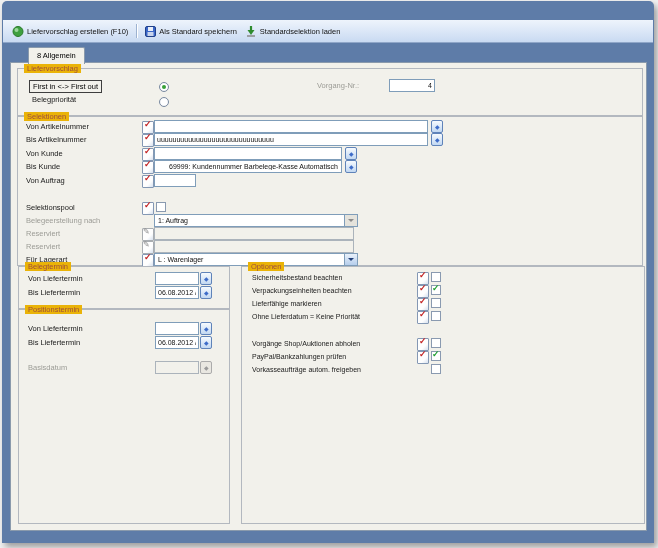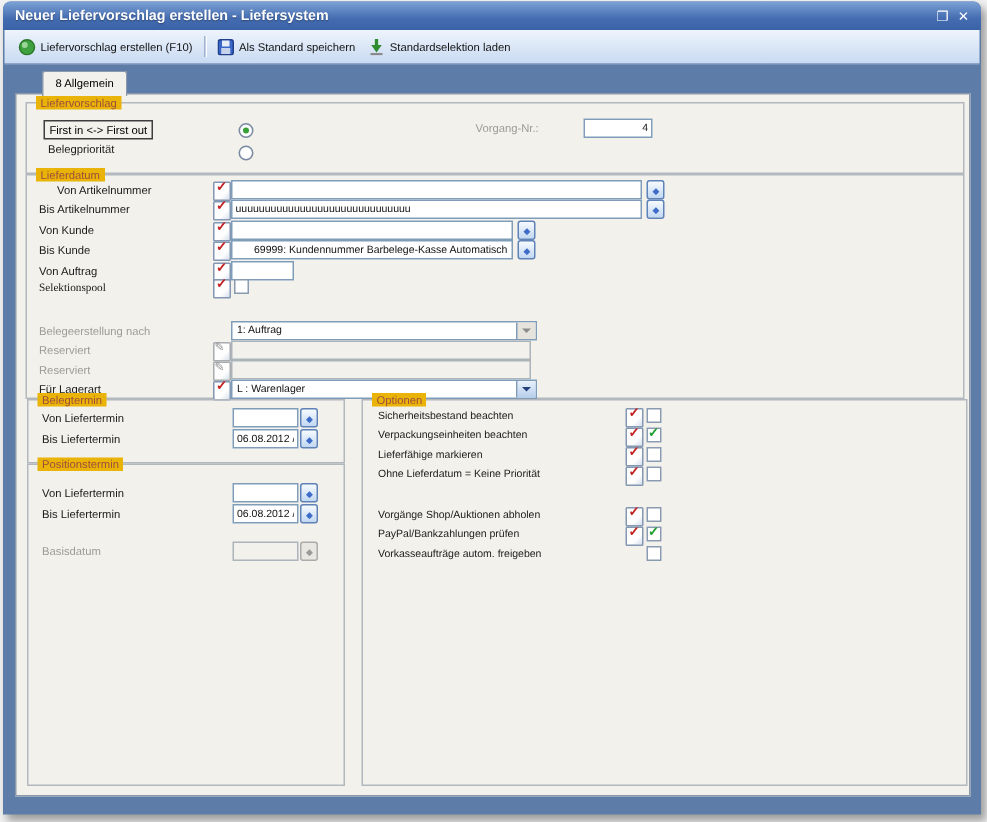--- a/index.html
+++ b/index.html
@@ -68,27 +68,20 @@
   .radio.checked::after{content:"";position:absolute;left:2px;top:2px;width:4px;height:4px;
                         border-radius:50%;background:#37A037;}
   .fifo-box{position:absolute;border:1px solid #3E3E3E;background:#F2F1EB;padding:1px 3px;
             font-size:7.5px;line-height:9px;white-space:nowrap;}
 </style>
 </head>
 <body>
 
 <div class="window">
 
-  <div class="titlebar">
-    <span class="title">Neuer Liefervorschlag erstellen - Liefersystem</span>
-    <span class="wbtns">
-      <span class="wbtn">❐</span>
-      <span class="wbtn">✕</span>
-    </span>
-  </div>
 
   <div class="toolbar">
     <div class="tbtn">
       <svg width="12" height="12">
         <circle cx="6" cy="6.5" r="5" fill="#3FA03F" stroke="#2A7A2A"></circle>
         <circle cx="4.5" cy="5" r="2" fill="#9AD69A"></circle>
       </svg>
       <span>Liefervorschlag erstellen (F10)</span>
     </div>
     <div class="tsep"></div>
@@ -118,24 +111,24 @@
       <span class="gt">Liefervorschlag</span>
       <span class="fifo-box" style="left:11px;top:11px;">First in &lt;-&gt; First out</span>
       <span class="radio checked" style="left:141px;top:13px;"></span>
       <span class="lbl" style="left:14px;top:24px;">Belegpriorität</span>
       <span class="radio" style="left:141px;top:28px;"></span>
       <span class="lbl dis" style="left:299px;top:10px;">Vorgang-Nr.:</span>
       <input class="inp right" style="left: 371px; top: 10px; width: 46px;" value="4">
     </div>
 
     <div class="g" style="left:6px;top:53px;width:624px;height:148px;">
-      <span class="gt">Lieferdatum</span>
+      <span class="gt">Selektionen</span>
 
       <div class="row" style="top:3px;">
-        <span class="lbl" style="left:20px;">Von Artikelnummer</span>
+        <span class="lbl" style="left:8px;">Von Artikelnummer</span>
         <span class="fi" style="left:124px;"></span>
         <input class="inp" style="left: 136px; width: 274px;" value="">
         <span class="mb" style="left:413px;"></span>
       </div>
 
       <div class="row" style="top:16px;">
         <span class="lbl" style="left:8px;">Bis Artikelnummer</span>
         <span class="fi" style="left:124px;"></span>
         <input class="inp" style="left: 136px; width: 274px;" value="uuuuuuuuuuuuuuuuuuuuuuuuuuuuuu">
         <span class="mb" style="left:413px;"></span>
@@ -155,21 +148,21 @@
         <span class="mb" style="left:327px;"></span>
       </div>
 
       <div class="row" style="top:57px;">
         <span class="lbl" style="left:8px;">Von Auftrag</span>
         <span class="fi" style="left:124px;"></span>
         <input class="inp" style="left: 136px; width: 42px;" value="">
       </div>
 
 
-      <div class="row" style="top:68px;font-family:Liberation Serif, serif;">
+      <div class="row" style="top:84px;">
         <span class="lbl" style="left:8px;">Selektionspool</span>
         <span class="fi" style="left:124px;"></span>
         <span class="cb" style="left:138px;"></span>
       </div>
 
       <div class="row" style="top:97px;">
         <span class="lbl dis" style="left:8px;">Belegeerstellung nach</span>
         <div class="combo dis" style="left:136px;width:204px;">
           <span class="ct">1: Auftrag</span>
           <span class="carr"></span>

